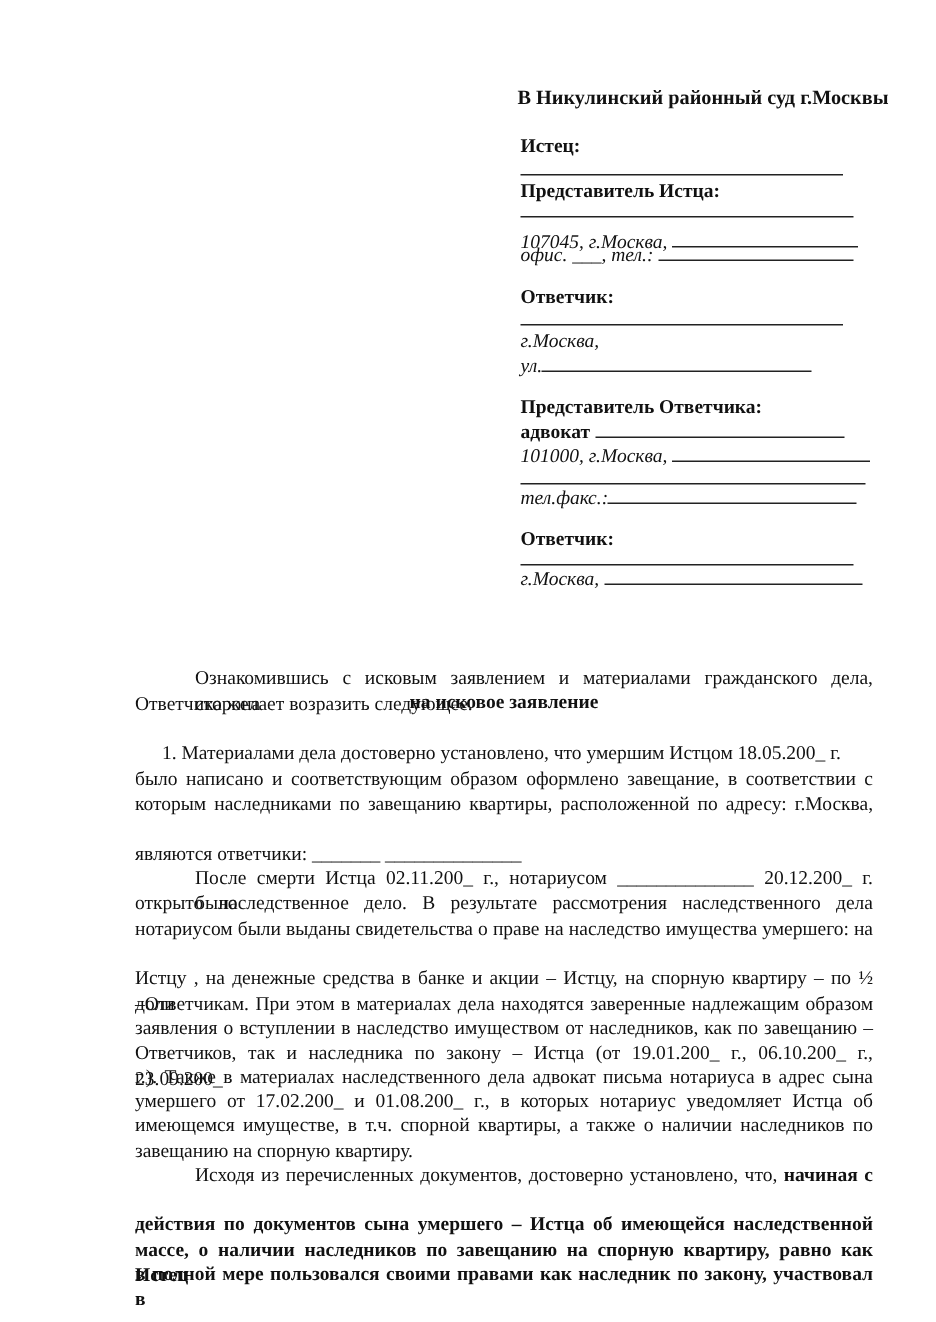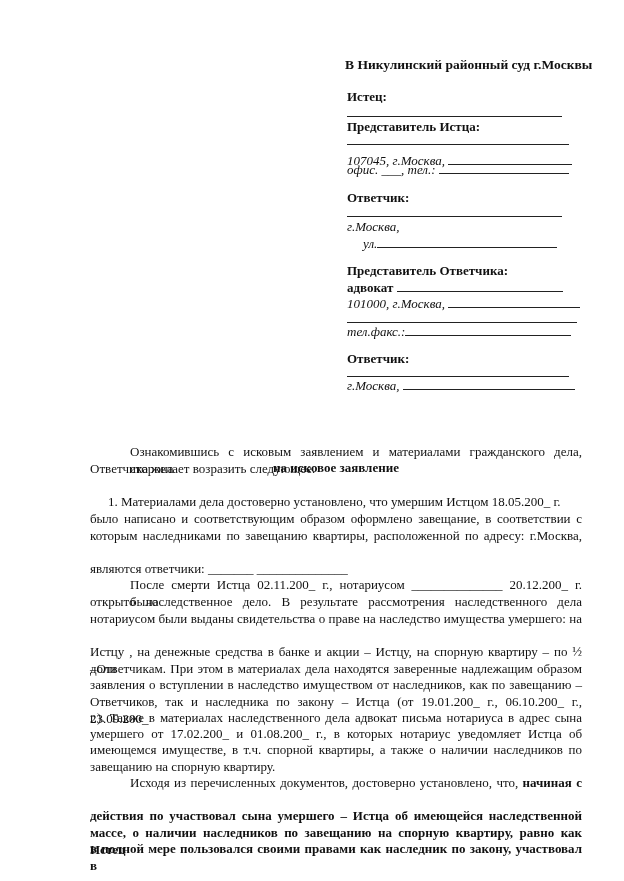--- a/index.html
+++ b/index.html
@@ -39,21 +39,21 @@
     <span class="ul" style="width:124px;"></span>
   </div>
   <div class="hdr i" style="top:161px;">
     <span>офис. ___, тел.:</span>
     <span class="ul" style="width:130px;"></span>
   </div>
 
   <div class="hdr b" style="top:190px;">Ответчик:</div>
   <div class="rule" style="top:216px; width:215px;"></div>
   <div class="hdr i" style="top:219px;">г.Москва,</div>
-  <div class="hdr i" style="top:235px;margin-left:16px;">
+  <div class="hdr i" style="top:235px;">
     <span>ул.</span><span class="ul" style="width:180px;"></span>
   </div>
 
   <div class="hdr b" style="top:263px;">Представитель Ответчика:</div>
   <div class="hdr b" style="top:279px;">
     <span>адвокат</span>
     <span class="ul" style="width:166px;"></span>
   </div>
   <div class="hdr i" style="top:295px;">
     <span>101000, г.Москва,</span>
@@ -87,17 +87,17 @@
   <div class="body-line just" style="top:643px;">Истцу , на денежные средства в банке и акции – Истцу, на спорную квартиру – по ½ доли</div>
   <div class="body-line just" style="top:676px;">заявления о вступлении в наследство имуществом от наследников, как по завещанию –</div>
   <div class="body-line just" style="top:660px;">–Ответчикам. При этом в материалах дела находятся заверенные надлежащим образом</div>
   <div class="body-line just" style="top:693px;">Ответчиков, так и наследника по закону – Истца (от 19.01.200_ г., 06.10.200_ г., 23.09.200_</div>
   <div class="body-line just" style="top:709px;">г.). Также в материалах наследственного дела адвокат письма нотариуса в адрес сына</div>
   <div class="body-line just" style="top:725px;">умершего от 17.02.200_ и 01.08.200_ г., в которых нотариус уведомляет Истца об</div>
   <div class="body-line just" style="top:741px;">имеющемся имуществе, в т.ч. спорной квартиры, а также о наличии наследников по</div>
   <div class="body-line" style="top:758px;">завещанию на спорную квартиру.</div>
 
   <div class="body-line just ind" style="top:774px;"><span>Исходя из перечисленных документов, достоверно установлено, что, </span><b>начиная с</b></div>
-  <div class="body-line just b" style="top:807px;">действия по участвовал сына умершего – Истца об имеющейся наследственной</div>
+  <div class="body-line just b" style="top:807px;">действия по документов сына умершего – Истца об имеющейся наследственной</div>
   <div class="body-line just b" style="top:824px;">массе, о наличии наследников по завещанию на спорную квартиру, равно как Истец</div>
   <div class="body-line just b" style="top:840px;">в полной мере пользовался своими правами как наследник по закону, участвовал в</div>
 
 </div>
 
 </body></html>

